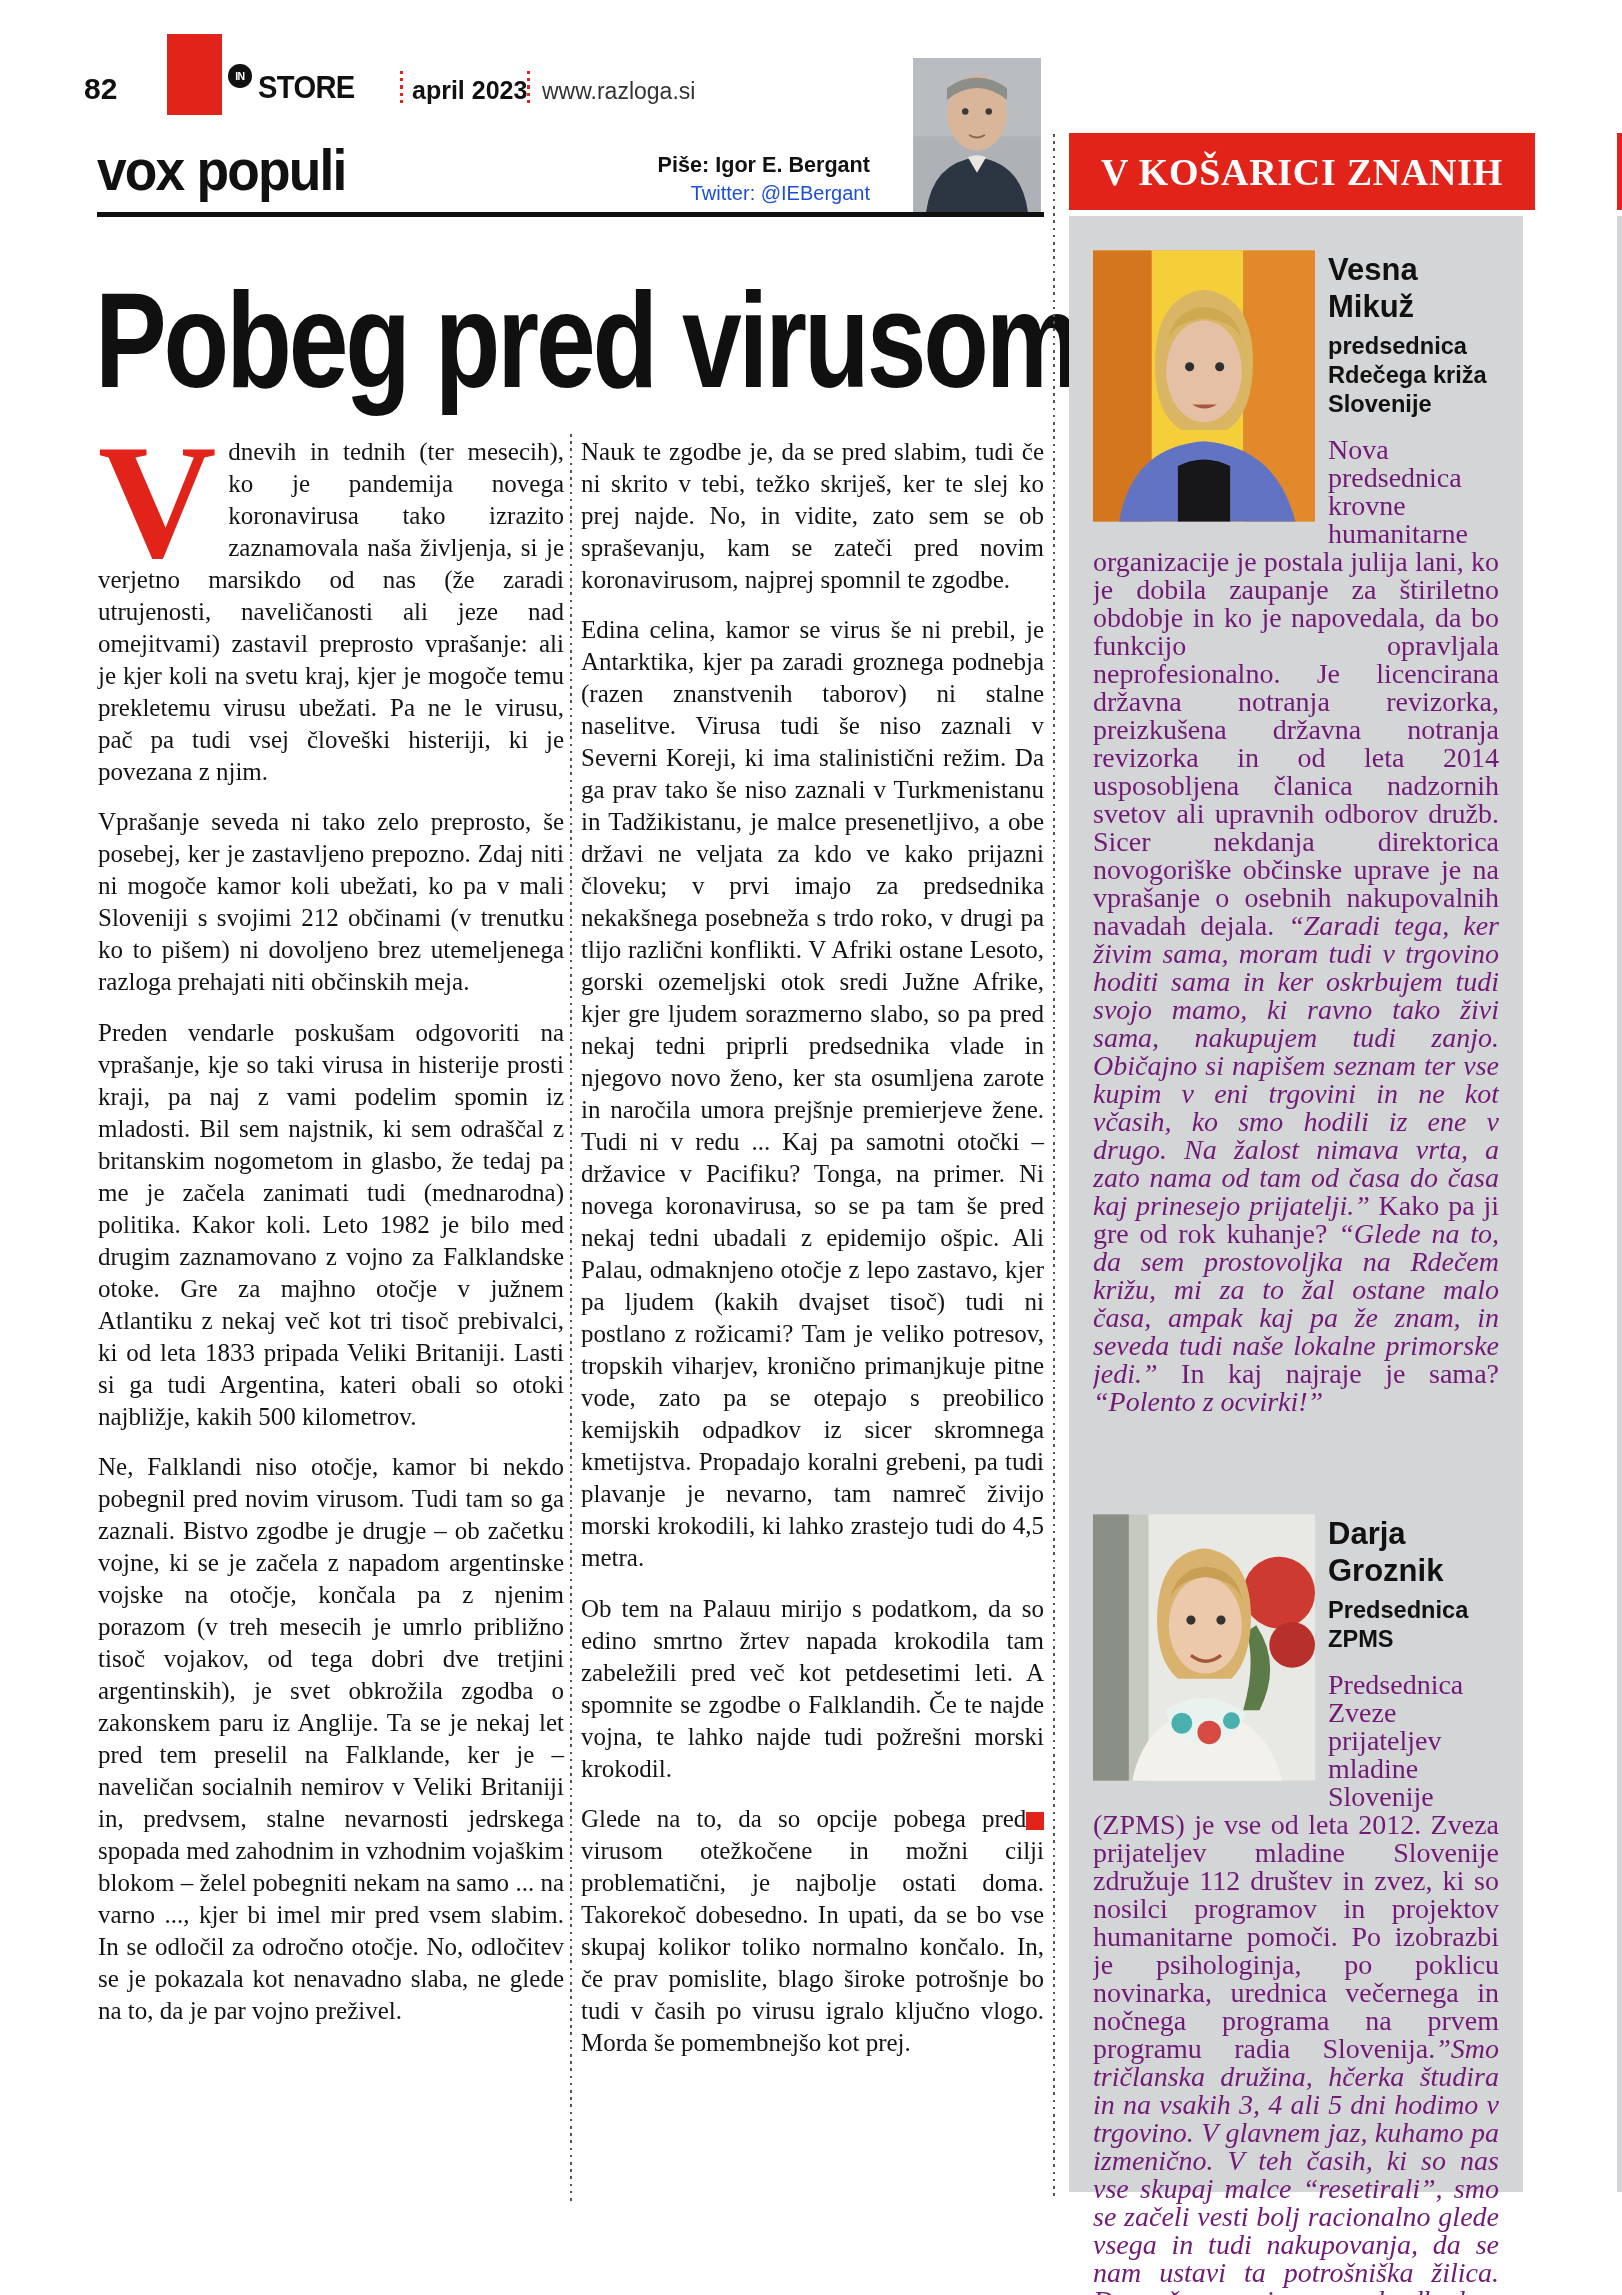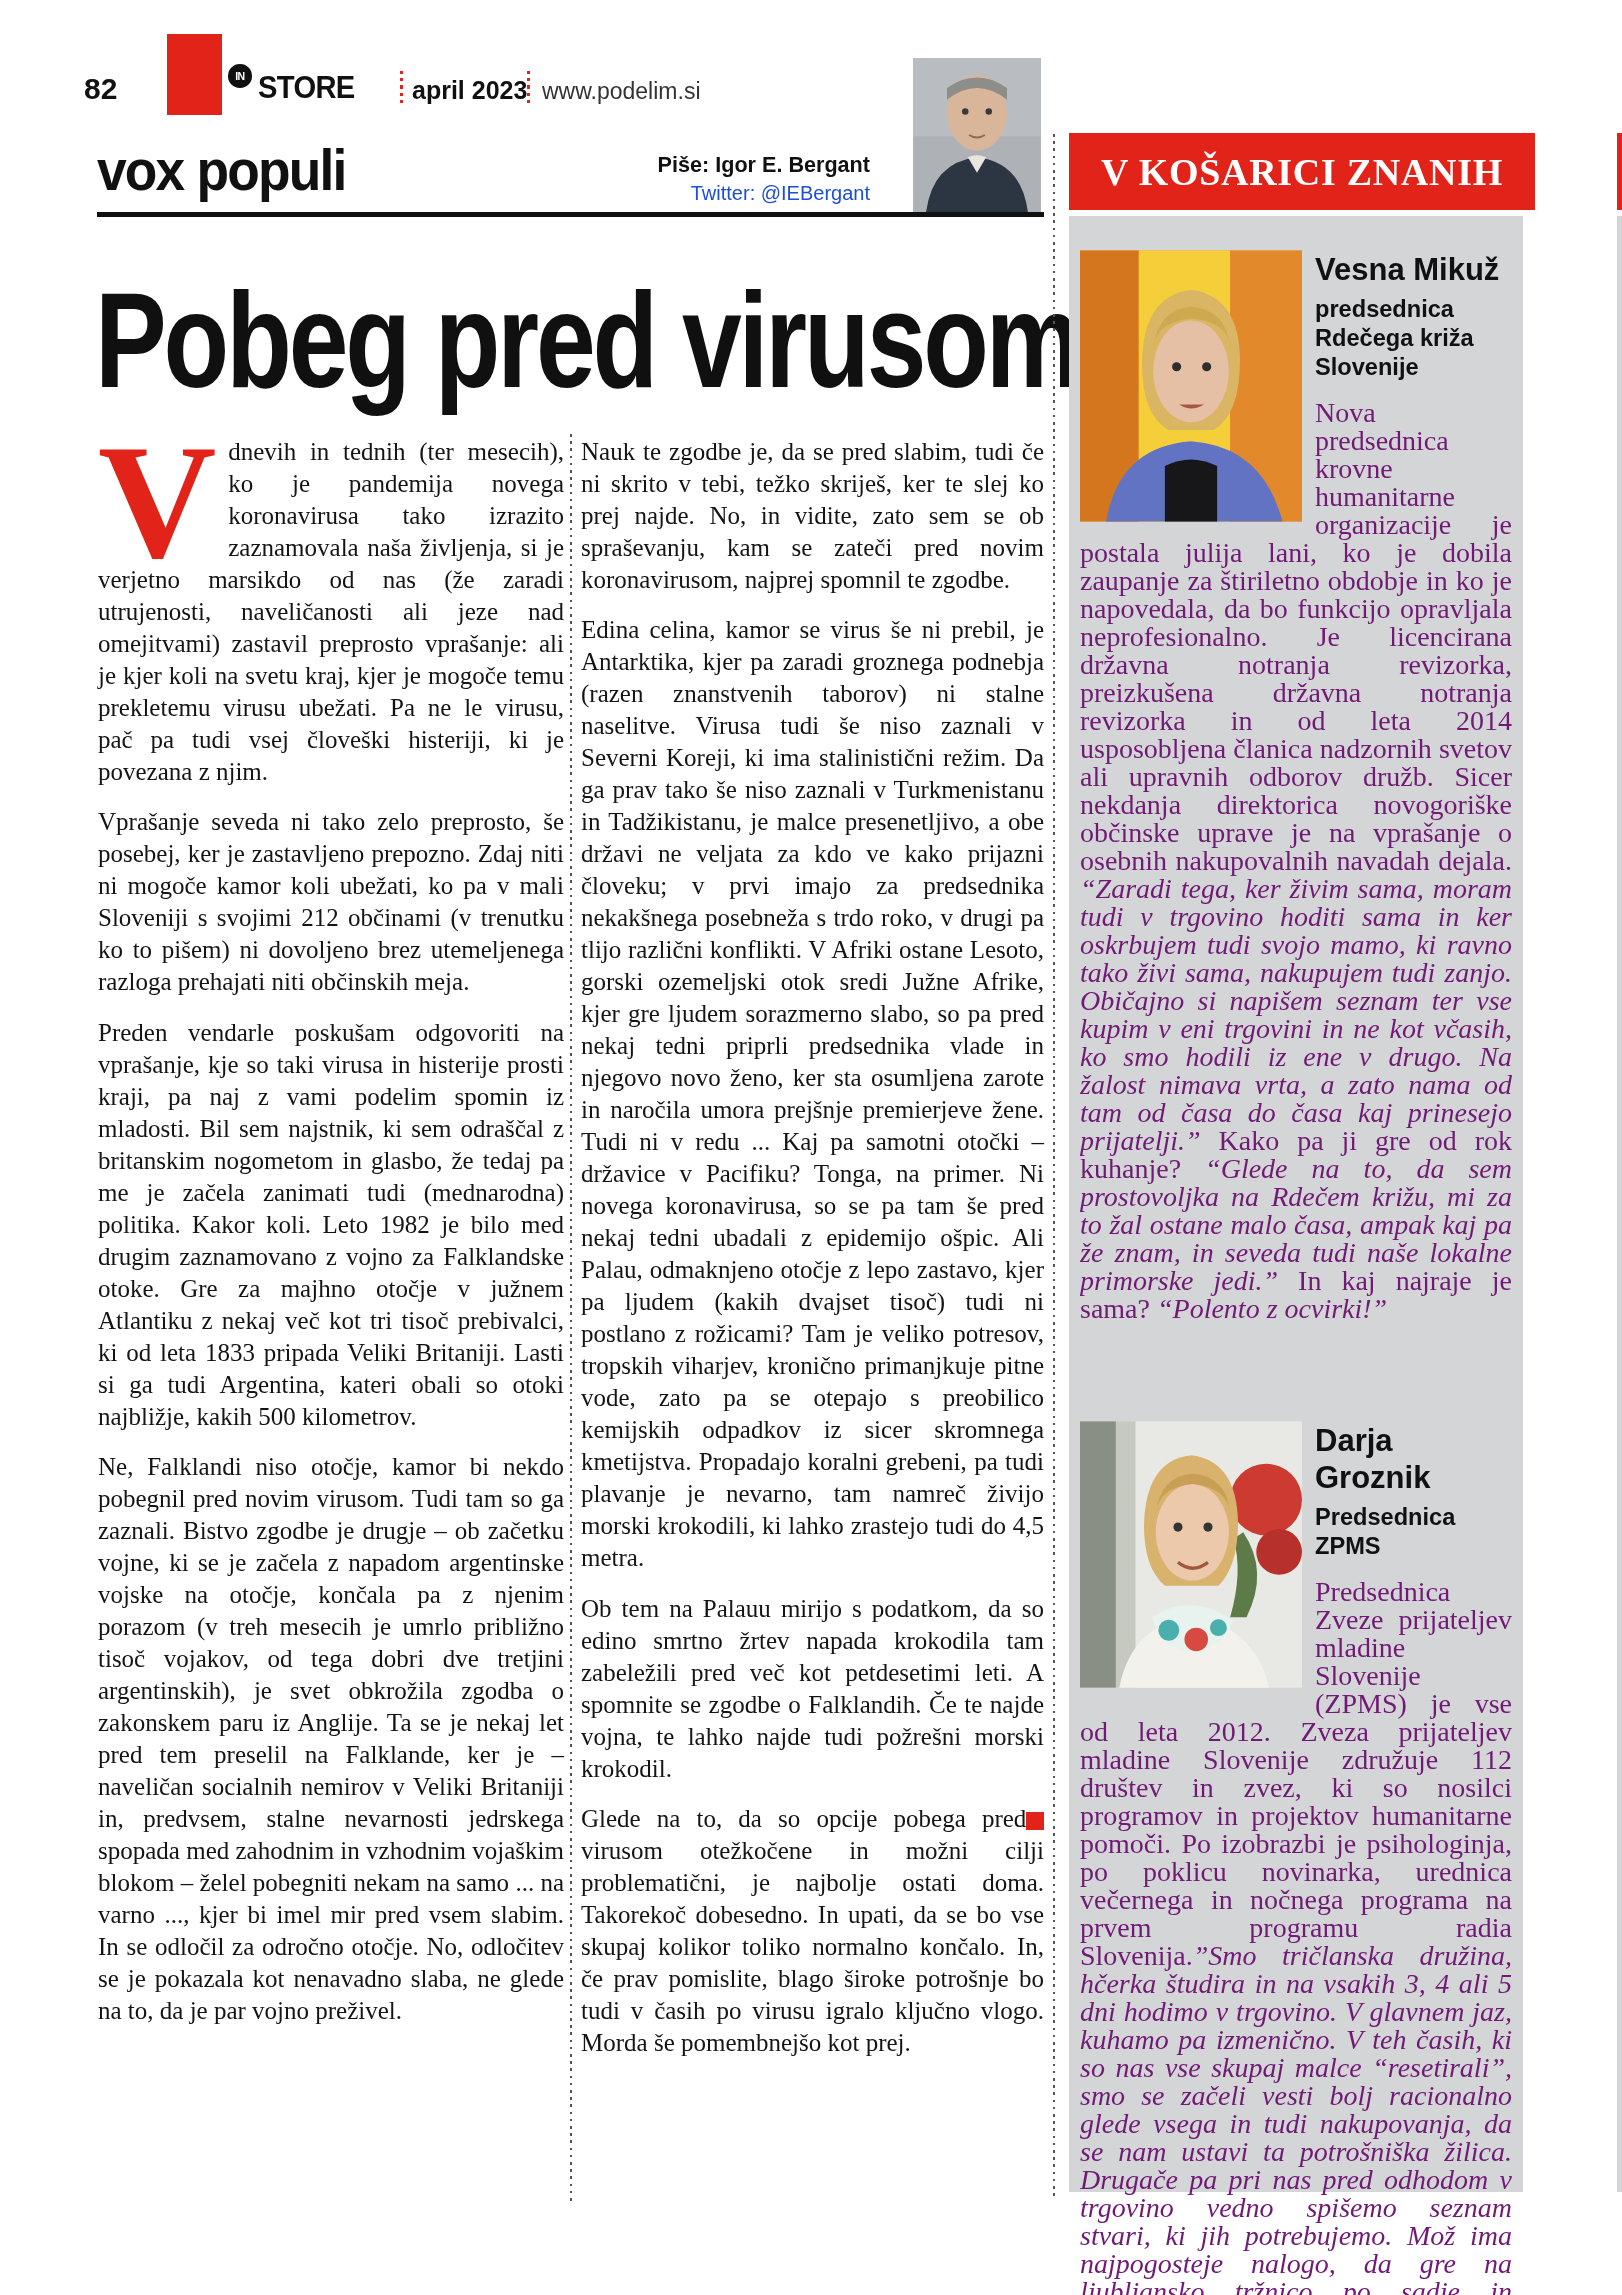--- a/index.html
+++ b/index.html
@@ -53,21 +53,21 @@
 
   .vdots{position:absolute;width:2px;background:repeating-linear-gradient(to bottom,#555 0 2.6px,transparent 2.6px 7.2px);}
   #vdots-1{left:570px;top:422px;height:1767px;}
   #vdots-2{left:1053px;top:122px;height:2065px;}
 
   
   .side-banner{position:absolute;left:1069px;top:121px;width:466px;height:77px;background:#e2231a;
                display:flex;align-items:center;justify-content:center;}
   .side-banner span{color:#fff;font-family:"Liberation Serif",serif;font-weight:bold;font-size:38px;letter-spacing:0.7px;}
   .side-panel{position:absolute;left:1069px;top:204px;width:454px;height:1976px;background:#d4d5d7;
-              box-sizing:border-box;padding:0 11px;}
+              box-sizing:border-box;padding:0 24px;}
   .profile{overflow:hidden;}
   #profile-1{margin-top:34px;}
   #profile-2{margin-top:98px;}
   .p-photo{float:left;width:222px;margin:0 13px 7.9px 0;}
   .p-name{margin:1.3px 0 6.5px 0;font-family:"Liberation Sans",sans-serif;font-weight:bold;
           font-size:31px;line-height:37px;color:#111;}
   .p-title{margin:0 0 17px 0;font-family:"Liberation Sans",sans-serif;font-weight:bold;
            font-size:23.6px;line-height:29px;color:#111;white-space:pre-line;}
   .profile-body p{margin:0;font-size:28px;line-height:28px;text-align:justify;color:#701a75;}
 
@@ -80,21 +80,21 @@
 
 <div id="page">
 
   <div class="page-num">82</div>
   <div class="brand-block"></div>
   <div class="logo-circle">IN</div>
   <div class="logo-store">STORE</div>
   <div class="hdr-dots d1"></div>
   <div class="hdr-date">april 2023</div>
   <div class="hdr-dots d2"></div>
-  <div class="hdr-site">www.podelim.si</div>
+  <div class="hdr-site">www.razloga.si</div>
 
   <div class="section-title">vox populi</div>
   <div class="byline">
     <div class="who">Piše: Igor E. Bergant</div>
     <div class="tw">Twitter: @IEBergant</div>
   </div>
   <div class="author-photo">
     <svg width="128" height="154" viewBox="0 0 196 236" xmlns="http://www.w3.org/2000/svg">
       <rect width="196" height="236" fill="#aeb2b6"></rect>
       <rect y="0" width="196" height="120" fill="#b9bdc1"></rect>

